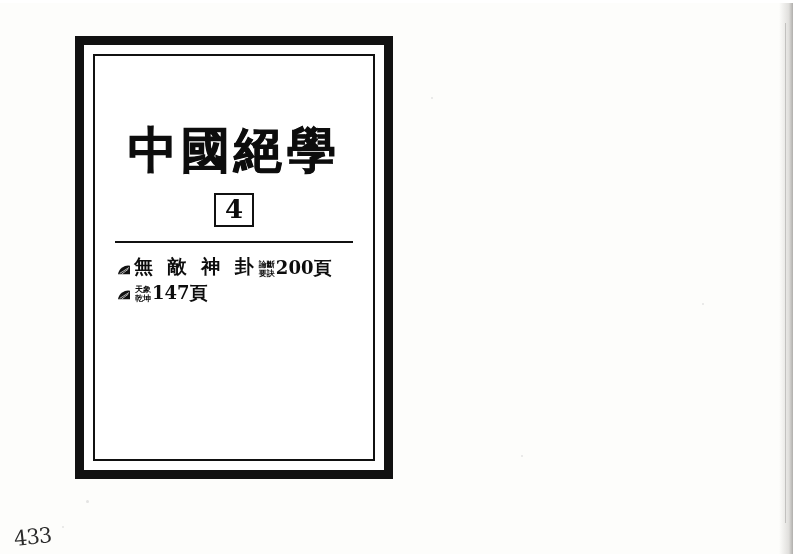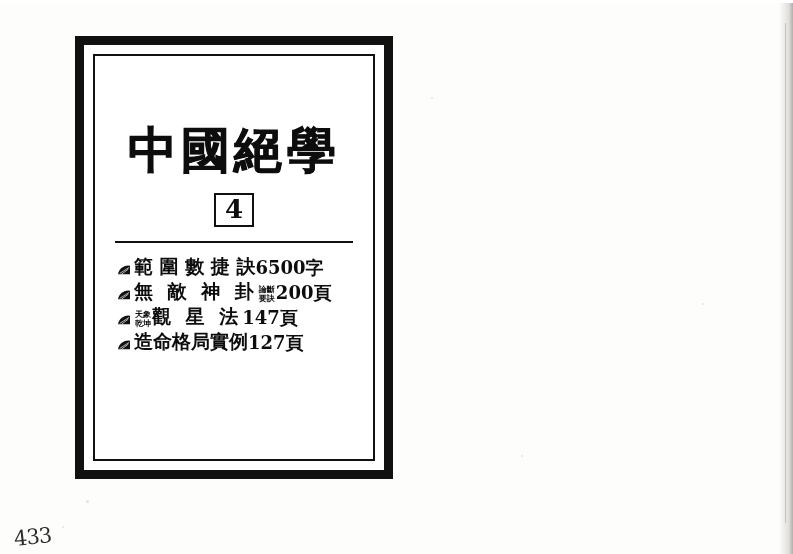--- a/index.html
+++ b/index.html
@@ -202,76 +202,53 @@
 
         <div class="volume-wrap">
           <span class="volume-box">4</span>
         </div>
 
         <div class="divider"></div>
 
         <div class="contents">
 
 
+
+
           <div class="content-row">
             <span class="bullet">
               <svg viewBox="0 0 16 14" width="14" height="12">
                 <path d="M1 12 A12 12 0 0 1 15 2 L15 12 Z" fill="#111"></path>
                 <path d="M3 11 L14 4" stroke="#fff" stroke-width="0.8" fill="none"></path>
                 <path d="M5 12 L13 6" stroke="#fff" stroke-width="0.8" fill="none"></path>
               </svg>
             </span>
-            <span class="row-main">範 圍 數 捷 訣</span>
-            <span class="row-tail">6500字</span>
+            <span class="row-main spaced">無 敵 神 卦</span>
+            <span class="annot">
+              <span style="display:block">論斷</span>
+              <span style="display:block">要訣</span>
+            </span>
+            <span class="row-tail">200頁</span>
           </div>
-
 
           <div class="content-row">
             <span class="bullet">
               <svg viewBox="0 0 16 14" width="14" height="12">
                 <path d="M1 12 A12 12 0 0 1 15 2 L15 12 Z" fill="#111"></path>
                 <path d="M3 11 L14 4" stroke="#fff" stroke-width="0.8" fill="none"></path>
                 <path d="M5 12 L13 6" stroke="#fff" stroke-width="0.8" fill="none"></path>
               </svg>
             </span>
-            <span class="row-main spaced">無 敵 神 卦</span>
-            <span class="annot">
-              <span style="display:block">論斷</span>
-              <span style="display:block">要訣</span>
-            </span>
-            <span class="row-tail">200頁</span>
-          </div>
-
-          <div class="content-row">
-            <span class="bullet">
-              <svg viewBox="0 0 16 14" width="14" height="12">
-                <path d="M1 12 A12 12 0 0 1 15 2 L15 12 Z" fill="#111"></path>
-                <path d="M3 11 L14 4" stroke="#fff" stroke-width="0.8" fill="none"></path>
-                <path d="M5 12 L13 6" stroke="#fff" stroke-width="0.8" fill="none"></path>
-              </svg>
-            </span>
             <span class="annot">
               <span style="display:block">天象</span>
               <span style="display:block">乾坤</span>
             </span>
-            <span class="row-main spaced">觀 星 法</span>
             <span class="row-tail">147頁</span>
           </div>
 
-          <div class="content-row">
-            <span class="bullet">
-              <svg viewBox="0 0 16 14" width="14" height="12">
-                <path d="M1 12 A12 12 0 0 1 15 2 L15 12 Z" fill="#111"></path>
-                <path d="M3 11 L14 4" stroke="#fff" stroke-width="0.8" fill="none"></path>
-                <path d="M5 12 L13 6" stroke="#fff" stroke-width="0.8" fill="none"></path>
-              </svg>
-            </span>
-            <span class="row-main">造命格局實例</span>
-            <span class="row-tail">127頁</span>
-          </div>
 
         </div>
 
 
       </div>
     </div>
   </div>
 
   <div class="corner-note">433</div>
 

